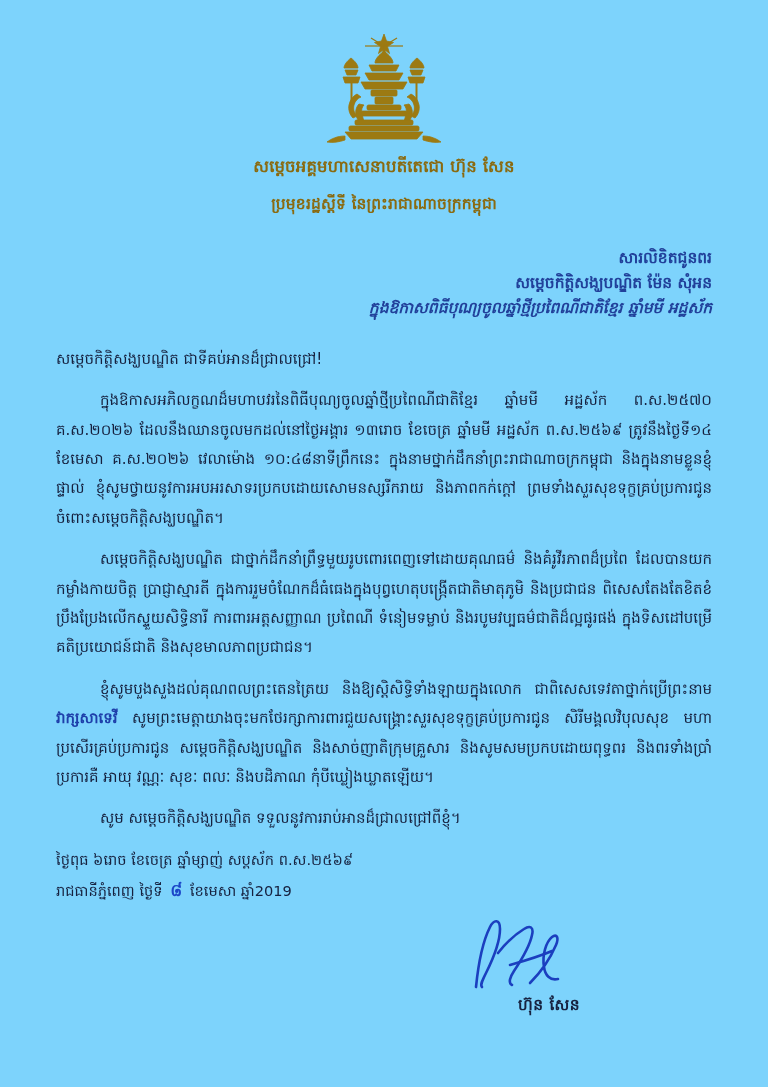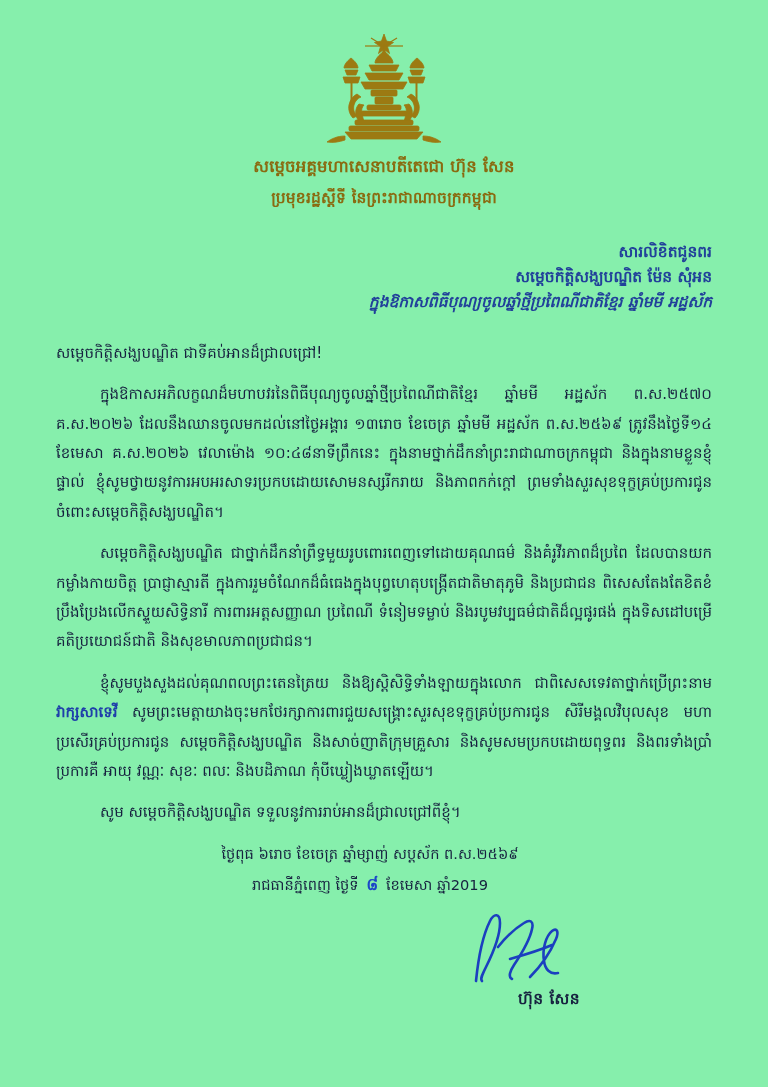--- a/index.html
+++ b/index.html
@@ -12,21 +12,21 @@
     height: 1087px;
     font-family: "DejaVu Sans", "Liberation Sans", sans-serif;
     color: #1a1a1a;
     overflow: hidden;
     position: relative;
   }
   .page {
     position: relative;
     width: 768px;
     height: 1087px;
-    background: #86efac;
+    background: #7dd3fc;
     box-sizing: border-box;
     padding: 26px 56px 20px 56px;
   }
   
   .emblem-wrap {
     display: flex;
     justify-content: center;
     align-items: flex-start;
     margin-top: 6px;
     height: 118px;
@@ -41,21 +41,21 @@
     text-align: center;
     margin-top: 4px;
   }
   .hdr-line {
     color: #8a6a10;
     font-weight: bold;
     letter-spacing: 0.2px;
     line-height: 1.55;
   }
   .hdr-1 { font-size: 16.5px; }
-  .hdr-2 { font-size: 15.5px; margin-top: 6px; }
+  .hdr-2 { font-size: 15.5px; margin-top: 12px; }
 
   
   .subject-block {
     text-align: right;
     margin-top: 30px;
     color: #21409a;
   }
   .subj-line {
     font-weight: bold;
     line-height: 1.62;
@@ -78,21 +78,21 @@
     margin: 0 0 12px 0;
     text-indent: 44px;
   }
   .para.no-indent { text-indent: 0; }
   .para b, .para .bold { font-weight: normal; }
   .highlight {
     font-weight: bold;
     color: #1e3faa;
   }
   .date-lines {
-    text-align: center;
+    text-align: left;
     margin-top: 10px;
     color: #16213f;
     font-size: 14.6px;
     line-height: 1.95;
     padding-right: 28px;
   }
   .date-line-2 .daymark {
     color: #1b46c8;
     font-weight: bold;
     font-size: 17px;

